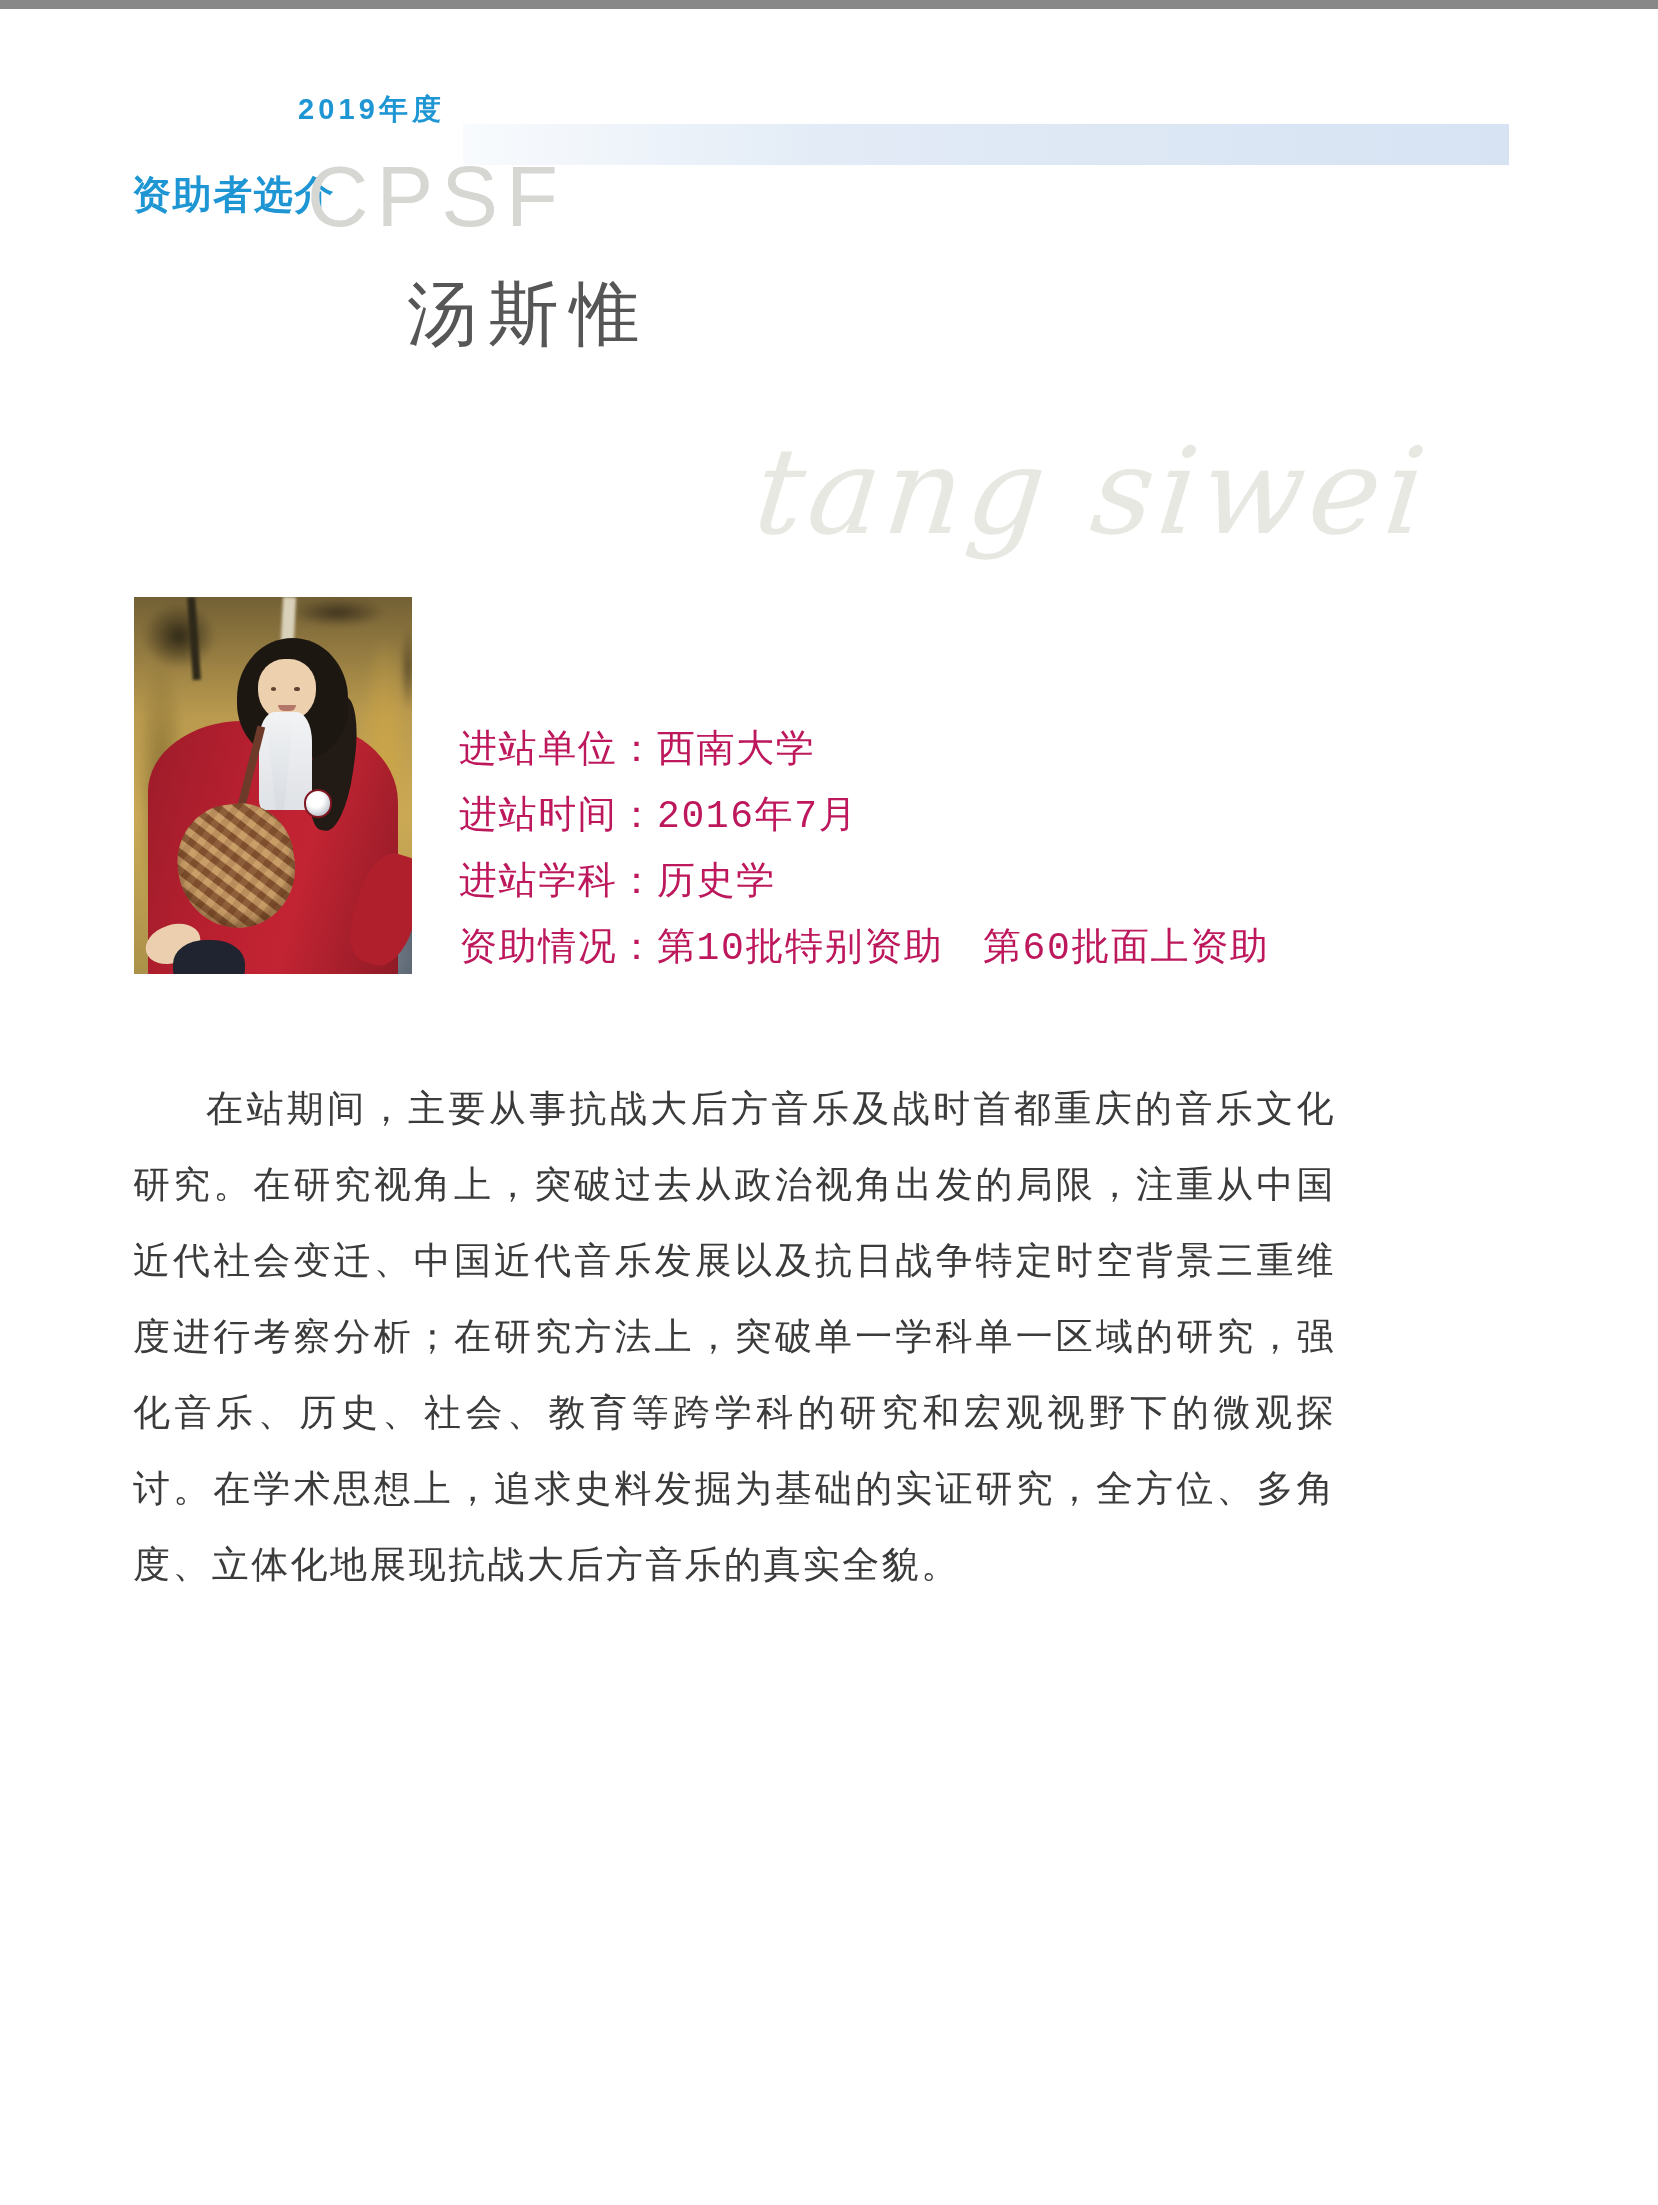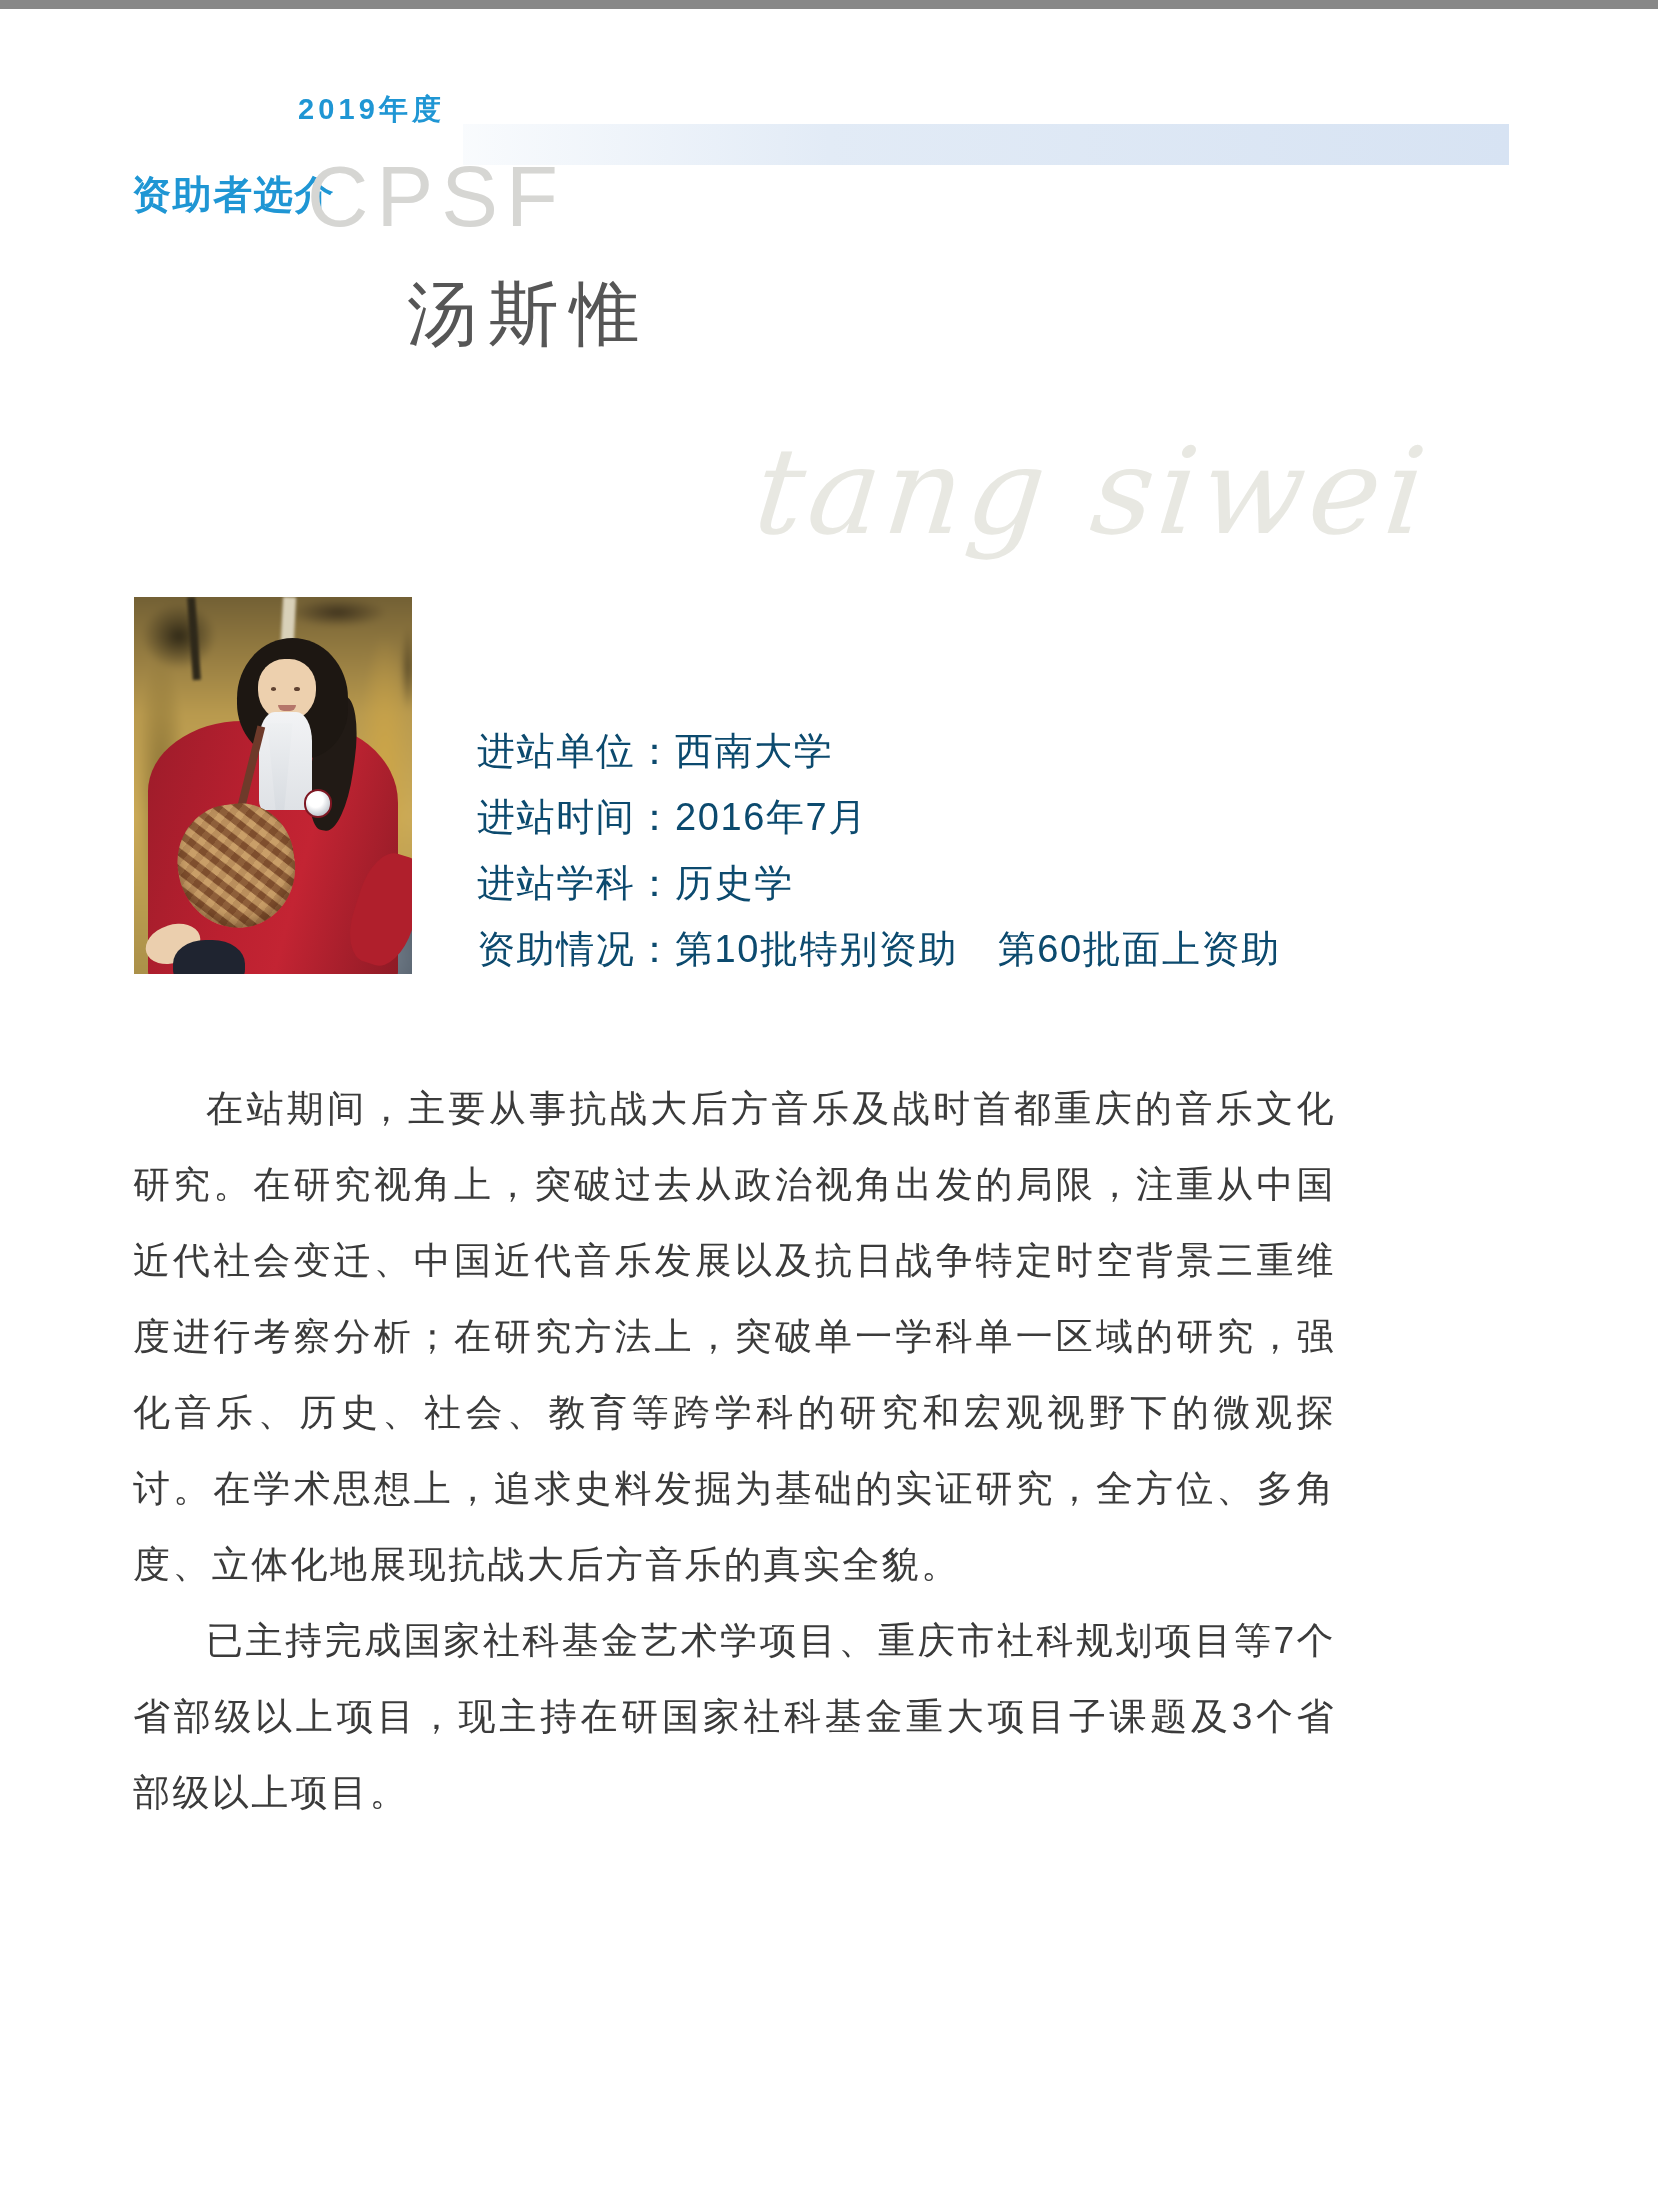--- a/index.html
+++ b/index.html
@@ -138,23 +138,23 @@
     left:62%;top:80%;width:45%;height:30%;
     background:radial-gradient(closest-side,#7e8a96,#5b6672 80%);
     border-radius:45%;filter:blur(2.4px);
   }
   .ph-sleeve{
     left:80%;top:68%;width:22%;height:30%;
     background:#b01f2c;border-radius:40%;transform:rotate(18deg);
   }
   
   .info-block{
-    position:absolute;left:477px;top:709px;width:1057px;
-    font-family:Liberation Sans, sans-serif;
-    color:#0c4a6e;
+    position:absolute;left:459px;top:709px;width:1057px;
+    font-family:Liberation Mono, monospace;
+    color:#be185d;
   }
   .info-line{
     height:66px;line-height:66px;
     font-size:38px;letter-spacing:1.6px;
     white-space:pre;
   }
   
   .body-text{
     position:absolute;left:133px;top:1062px;width:1203px;
     color:#3b3b3b;
@@ -206,17 +206,16 @@
 
   <div class="info-block">
     <div class="info-line"><span>进站单位：</span><span>西南大学</span></div>
     <div class="info-line"><span>进站时间：</span><span>2016年7月</span></div>
     <div class="info-line"><span>进站学科：</span><span>历史学</span></div>
     <div class="info-line"><span>资助情况：</span><span>第10批特别资助　第60批面上资助</span></div>
   </div>
 
   <div class="body-text">
     <p>在站期间，主要从事抗战大后方音乐及战时首都重庆的音乐文化研究。在研究视角上，突破过去从政治视角出发的局限，注重从中国近代社会变迁、中国近代音乐发展以及抗日战争特定时空背景三重维度进行考察分析；在研究方法上，突破单一学科单一区域的研究，强化音乐、历史、社会、教育等跨学科的研究和宏观视野下的微观探讨。在学术思想上，追求史料发掘为基础的实证研究，全方位、多角度、立体化地展现抗战大后方音乐的真实全貌。</p>
-    <p>已主持完成国家社科基金艺术学项目、重庆市社科规划项目等7个省部级以上项目，现主持在研国家社科基金重大项目子课题及3个省部级以上项目。</p>
   </div>
 
 </div>
 
 
 </body></html>

